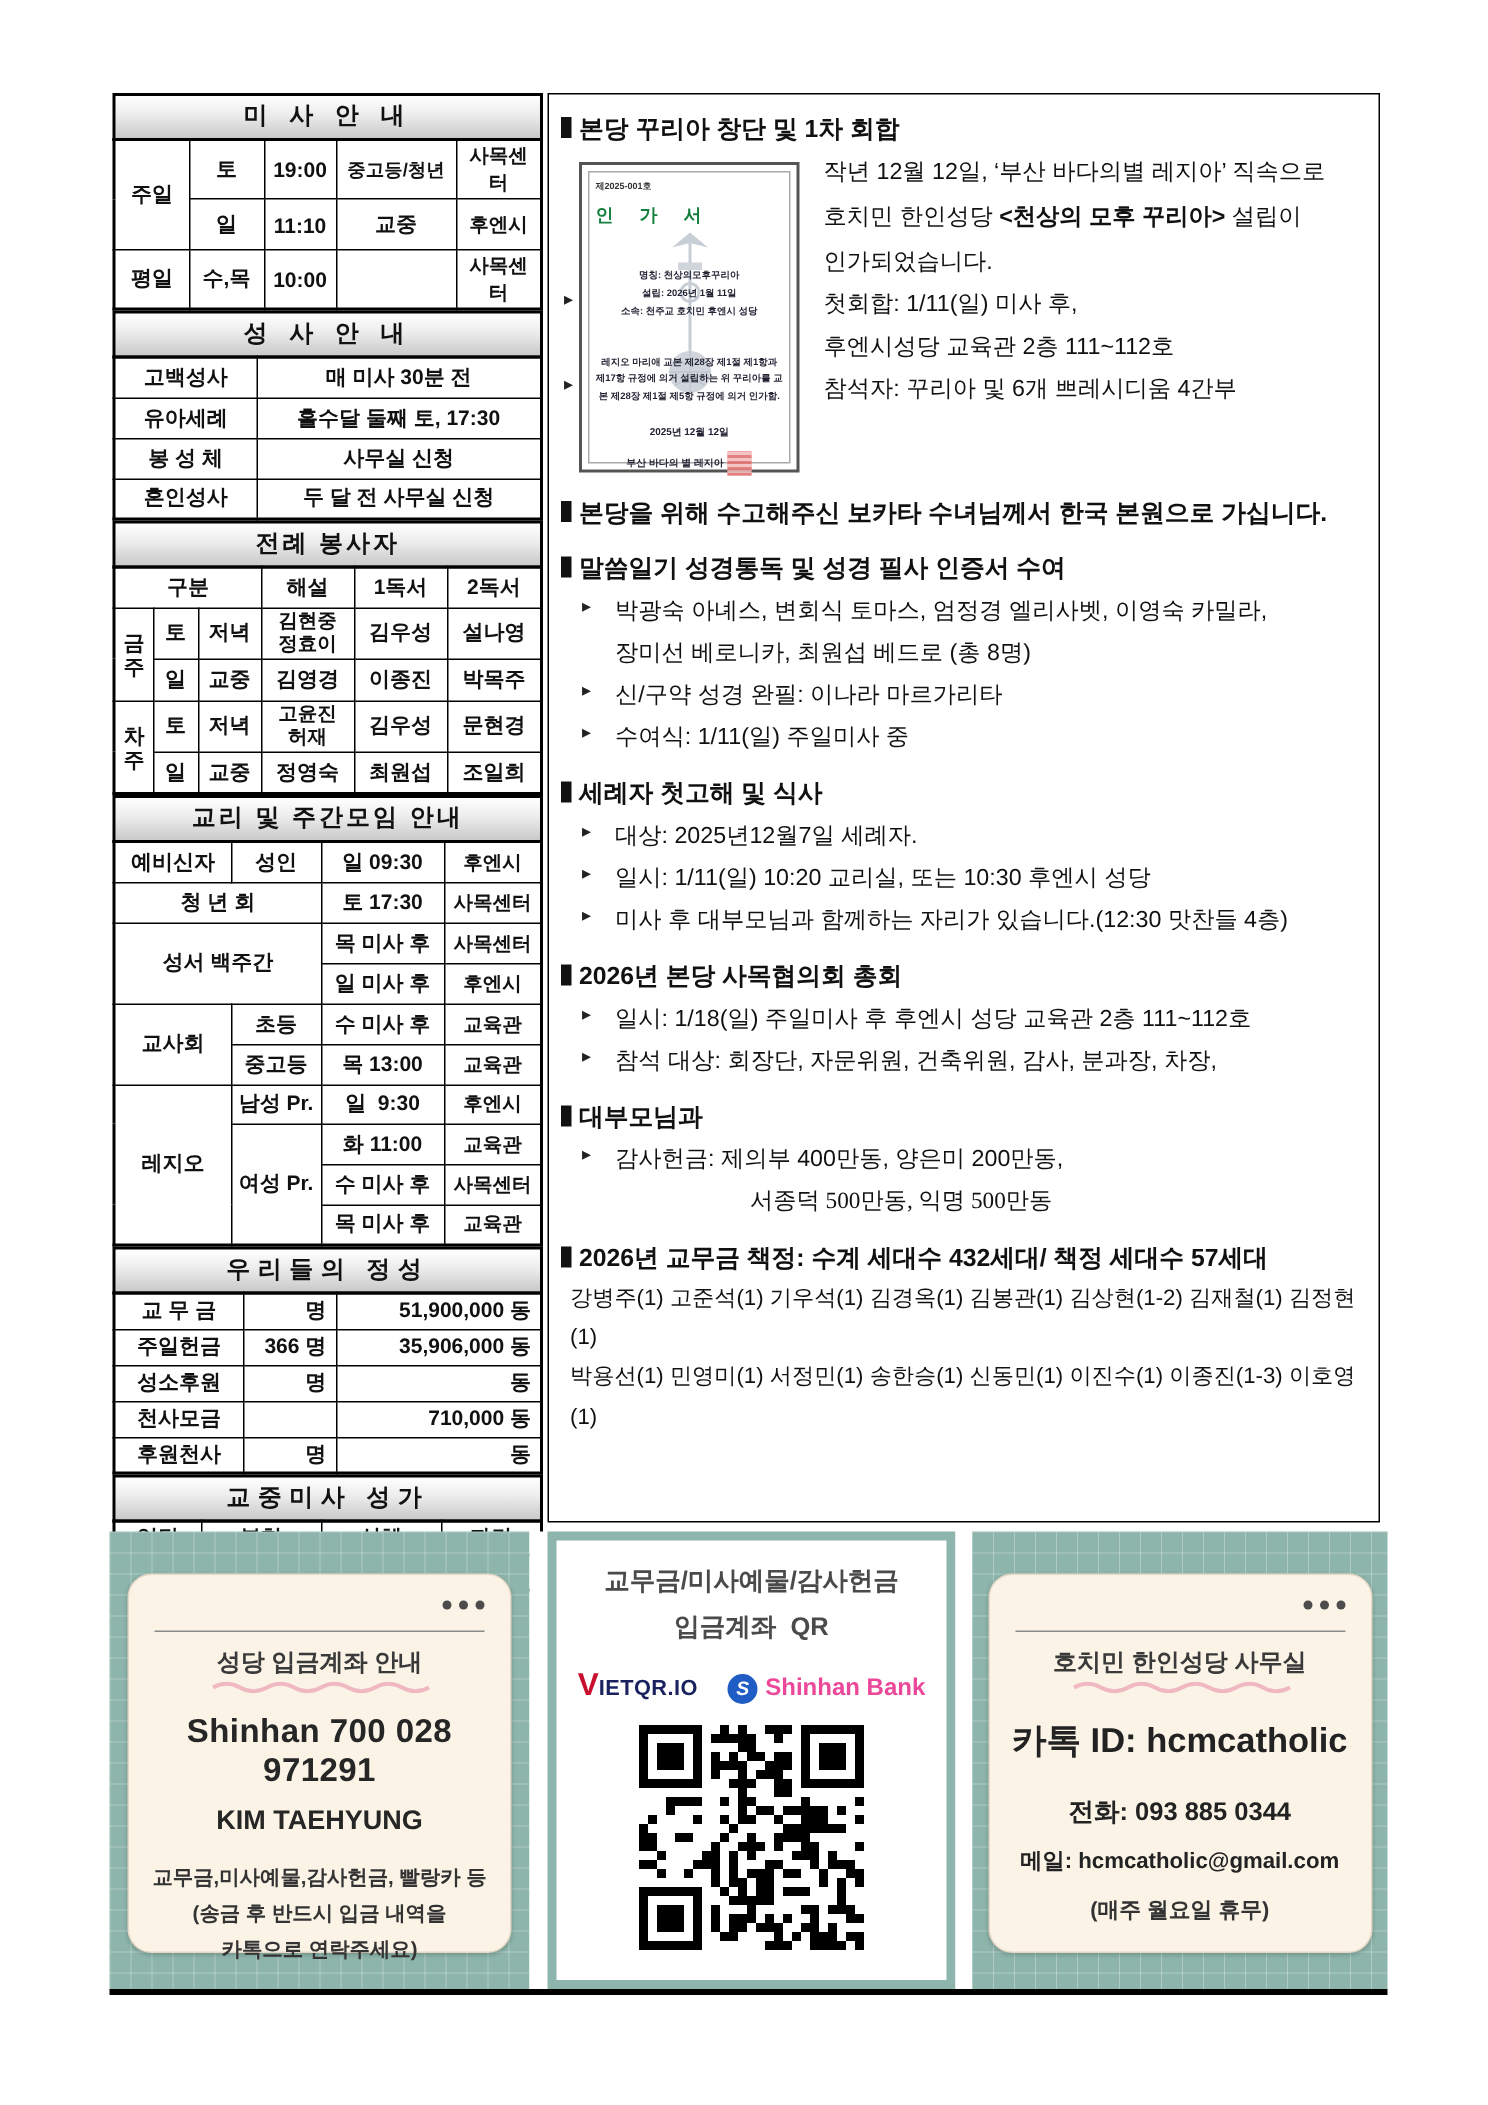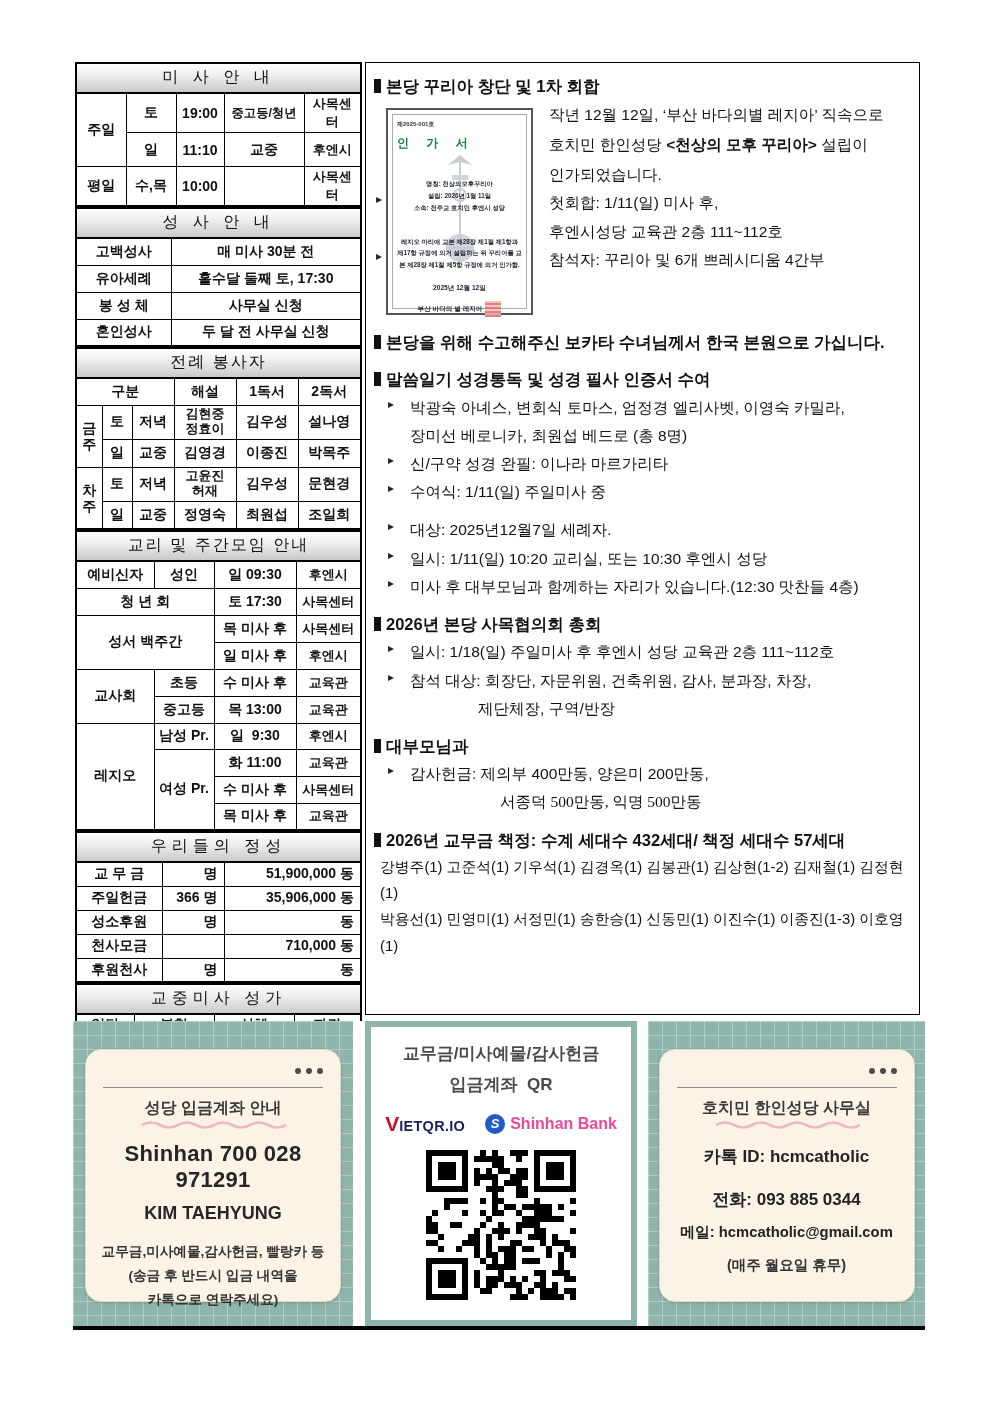--- a/index.html
+++ b/index.html
@@ -3,21 +3,21 @@
 <meta charset="utf-8">
 <style>
   * { margin:0; padding:0; box-sizing:border-box; }
   html,body { background:#fff; }
   body { width:992px; height:1403px; position:relative; font-family:"Liberation Sans","DejaVu Sans",sans-serif; color:#111; }
   .page { position:absolute; inset:0; }
 
   
   .left-col { position:absolute; left:75px; top:62px; width:287px; }
   .bar { border:2px solid #000; background:linear-gradient(180deg,#ffffff 0%,#ececec 45%,#c9c9c9 100%);
-         font-weight:normal; font-size:16px; text-align:center; padding:3px 0 4px; letter-spacing:5px; white-space:pre; }
+         font-weight:bold; font-size:16px; text-align:center; padding:3px 0 4px; letter-spacing:5px; white-space:pre; }
   .bar.tight { letter-spacing:2px; }
   .left-col table { width:100%; border-collapse:collapse; table-layout:fixed; margin-top:-2px; border:2px solid #000; }
   .left-col td { border:1px solid #000; text-align:center; vertical-align:middle; font-weight:bold; font-size:14px; padding:1px 2px; overflow:hidden; }
   .fs12 { font-size:12.3px !important; }
   .fs13 { font-size:13px !important; }
   .pre2 { white-space:pre-line; line-height:1.15; font-size:13px !important; }
   .vlabel { word-break:break-all; line-height:1.15; padding:0 1px !important; }
   .dot-top { border-top:1px dotted #777 !important; }
   .r-right { text-align:right !important; padding-right:6px !important; }
   .pre { white-space:pre; }
@@ -66,27 +66,27 @@
   .card { width:256px; height:253px; margin:28px auto 0; background:#faf3e6; border:1px solid #e6d8c6; border-radius:16px;
           box-shadow:0 1px 3px rgba(0,0,0,.18); padding:10px 13px; }
   .dots { text-align:right; padding-right:4px; }
   .dots i { display:inline-block; width:6px; height:6px; border-radius:50%; background:#4c4c4c; margin-left:5px; }
   .card-hr { border:none; border-top:1.6px solid #8a8a8a; margin:9px 4px 10px; }
   .card-title { text-align:center; font-size:16px; font-weight:bold; color:#3a3a3a; }
   .squig { display:block; margin:2px auto 0; }
   .acct { text-align:center; font-size:22px; font-weight:bold; color:#262626; margin-top:12px; letter-spacing:.3px; }
   .holder { text-align:center; font-size:18px; font-weight:bold; color:#262626; margin-top:10px; }
   .card-body { text-align:center; font-size:13.6px; font-weight:bold; color:#333; margin-top:16px; line-height:1.75; }
-  .r1 { text-align:center; font-size:17px; font-weight:bold; color:#222; margin-top:16px; }
+  .r1 { text-align:center; font-size:23px; font-weight:bold; color:#222; margin-top:16px; }
   .r2 { text-align:center; font-size:17px; font-weight:bold; color:#222; margin-top:20px; }
   .r3 { text-align:center; font-size:14.8px; font-weight:bold; color:#222; margin-top:12px; }
   .r4 { text-align:center; font-size:14.5px; font-weight:bold; color:#333; margin-top:14px; }
 
   .qr-title { text-align:center; font-size:17px; font-weight:bold; color:#4a4a4a; line-height:1.8; }
-  .logos { display:flex; justify-content:center; align-items:center; gap:20px; margin-top:12px; }
+  .logos { display:flex; justify-content:center; align-items:flex-end; gap:20px; margin-top:12px; }
   .vq { font-weight:bold; }
   .vq .v { color:#c8102e; font-size:21px; }
   .vq .rest { color:#19215e; font-size:14.5px; letter-spacing:.3px; }
   .sh { display:flex; align-items:center; gap:5px; }
   .sh .ball { width:20px; height:20px; border-radius:50%; background:#1f5cc4; color:#fff; font-weight:bold; font-style:italic;
               font-size:13px; text-align:center; line-height:20px; }
   .sh .txt { color:#ec4899; font-weight:bold; font-size:16px; }
   .qr-wrap { text-align:center; margin-top:14px; }
 </style>
 </head>
@@ -374,30 +374,30 @@
     <div class="sec">
       <div class="sec-title"><span class="sq"></span><span>말씀일기 성경통독 및 성경 필사 인증서 수여</span></div>
       <div class="bl"><span class="arr">▸</span></div>
       <div class="cont ind-a">박광숙 아녜스, 변회식 토마스, 엄정경 엘리사벳, 이영숙 카밀라,</div>
       <div class="cont ind-a">장미선 베로니카, 최원섭 베드로 (총 8명)</div>
       <div class="bl"><span class="arr">▸</span><span>신/구약 성경 완필: 이나라 마르가리타</span></div>
       <div class="bl"><span class="arr">▸</span><span>수여식: 1/11(일) 주일미사 중</span></div>
     </div>
 
     <div class="sec">
+      <div class="sec-title"><span class="sq"></span><span>세례자 첫고해 및 식사</span></div>
       <div class="bl"><span class="arr">▸</span><span>대상: 2025년12월7일 세례자.</span></div>
       <div class="bl"><span class="arr">▸</span><span>일시: 1/11(일) 10:20 교리실, 또는 10:30 후엔시 성당</span></div>
       <div class="bl"><span class="arr">▸</span><span>미사 후 대부모님과 함께하는 자리가 있습니다.(12:30 맛찬들 4층)</span></div>
     </div>
 
     <div class="sec">
       <div class="sec-title"><span class="sq"></span><span>2026년 본당 사목협의회 총회</span></div>
       <div class="bl"><span class="arr">▸</span><span>일시: 1/18(일) 주일미사 후 후엔시 성당 교육관 2층 111~112호</span></div>
       <div class="bl"><span class="arr">▸</span><span>참석 대상: 회장단, 자문위원, 건축위원, 감사, 분과장, 차장,</span></div>
-      <div class="cont ind-b">제단체장, 구역/반장</div>
     </div>
 
     <div class="sec">
       <div class="sec-title"><span class="sq"></span><span>대부모님과</span></div>
       <div class="bl"><span class="arr">▸</span><span>감사헌금: 제의부 400만동, 양은미 200만동,</span></div>
       <div class="cont ind-c">서종덕 500만동, 익명 500만동</div>
     </div>
 
     <div class="sec">
       <div class="sec-title"><span class="sq"></span><span>2026년 교무금 책정: 수계 세대수 432세대/ 책정 세대수 57세대</span></div>

